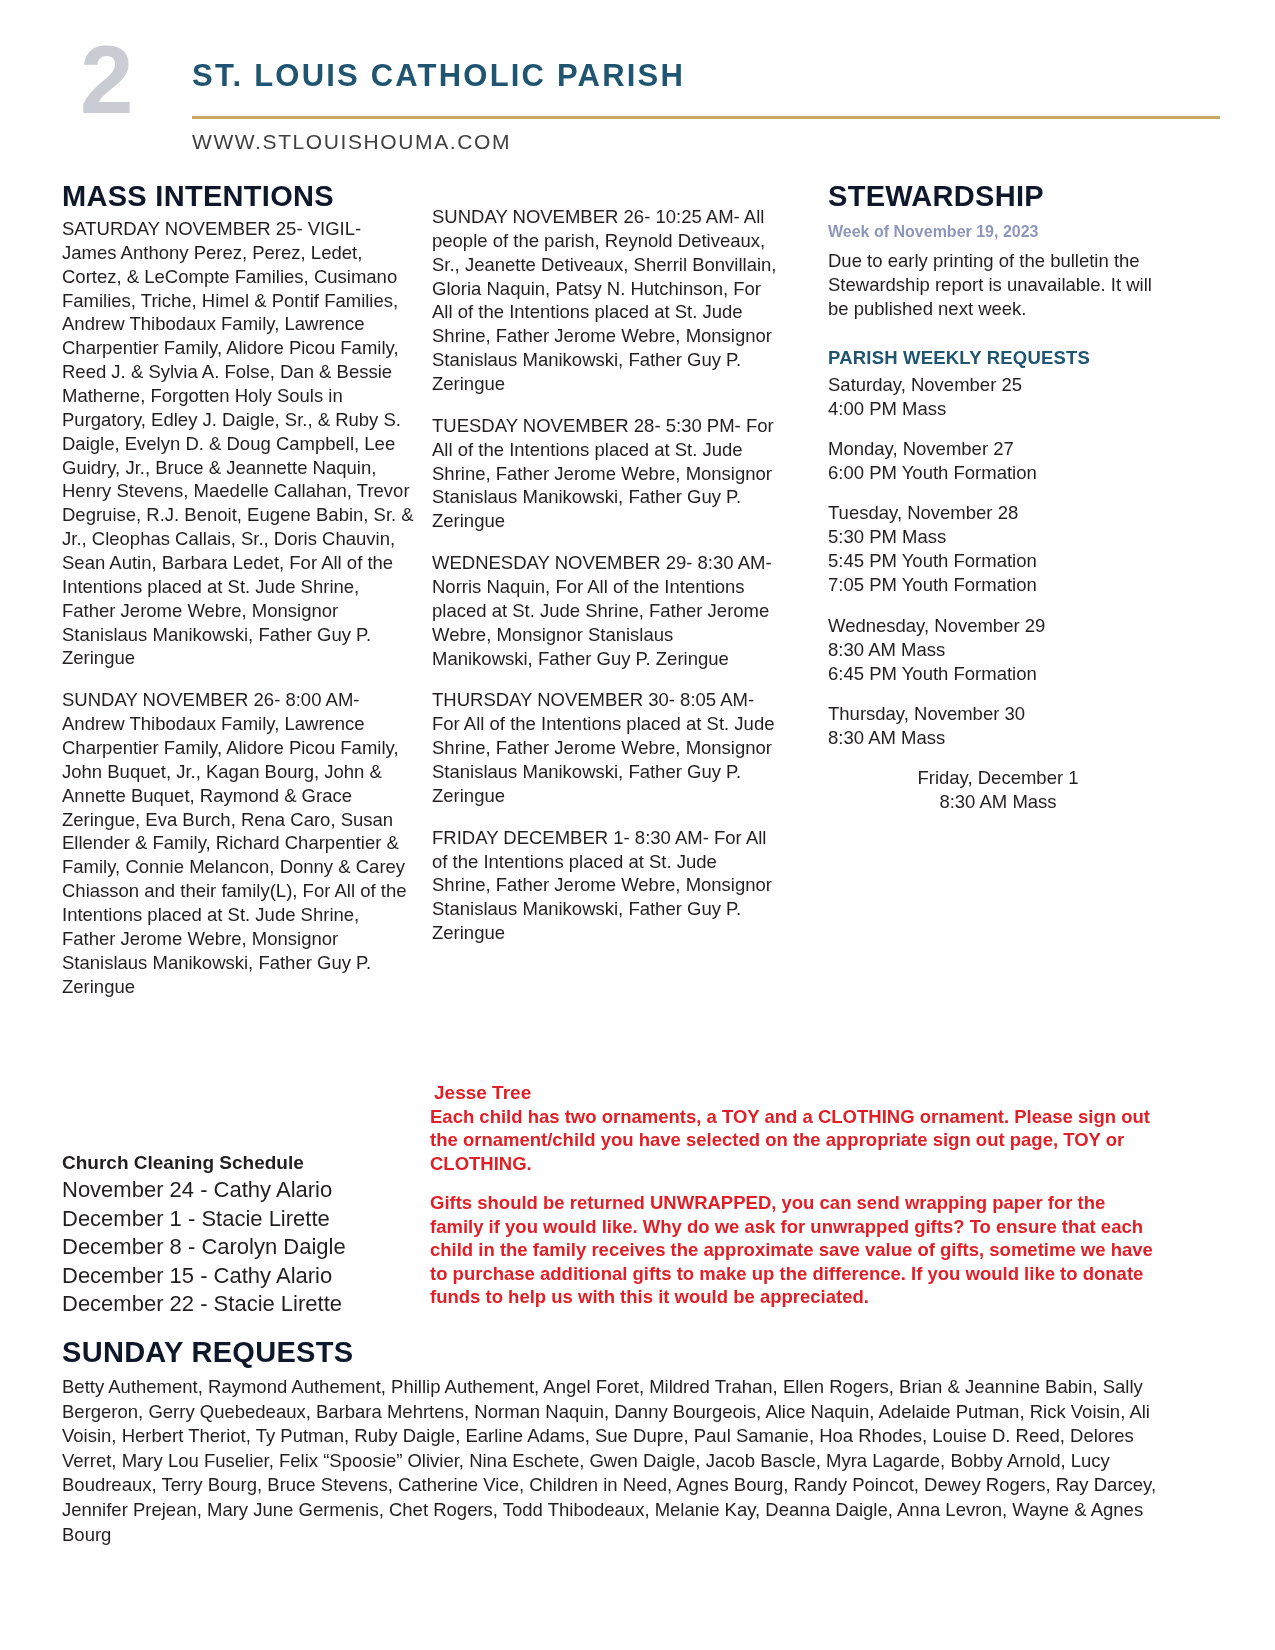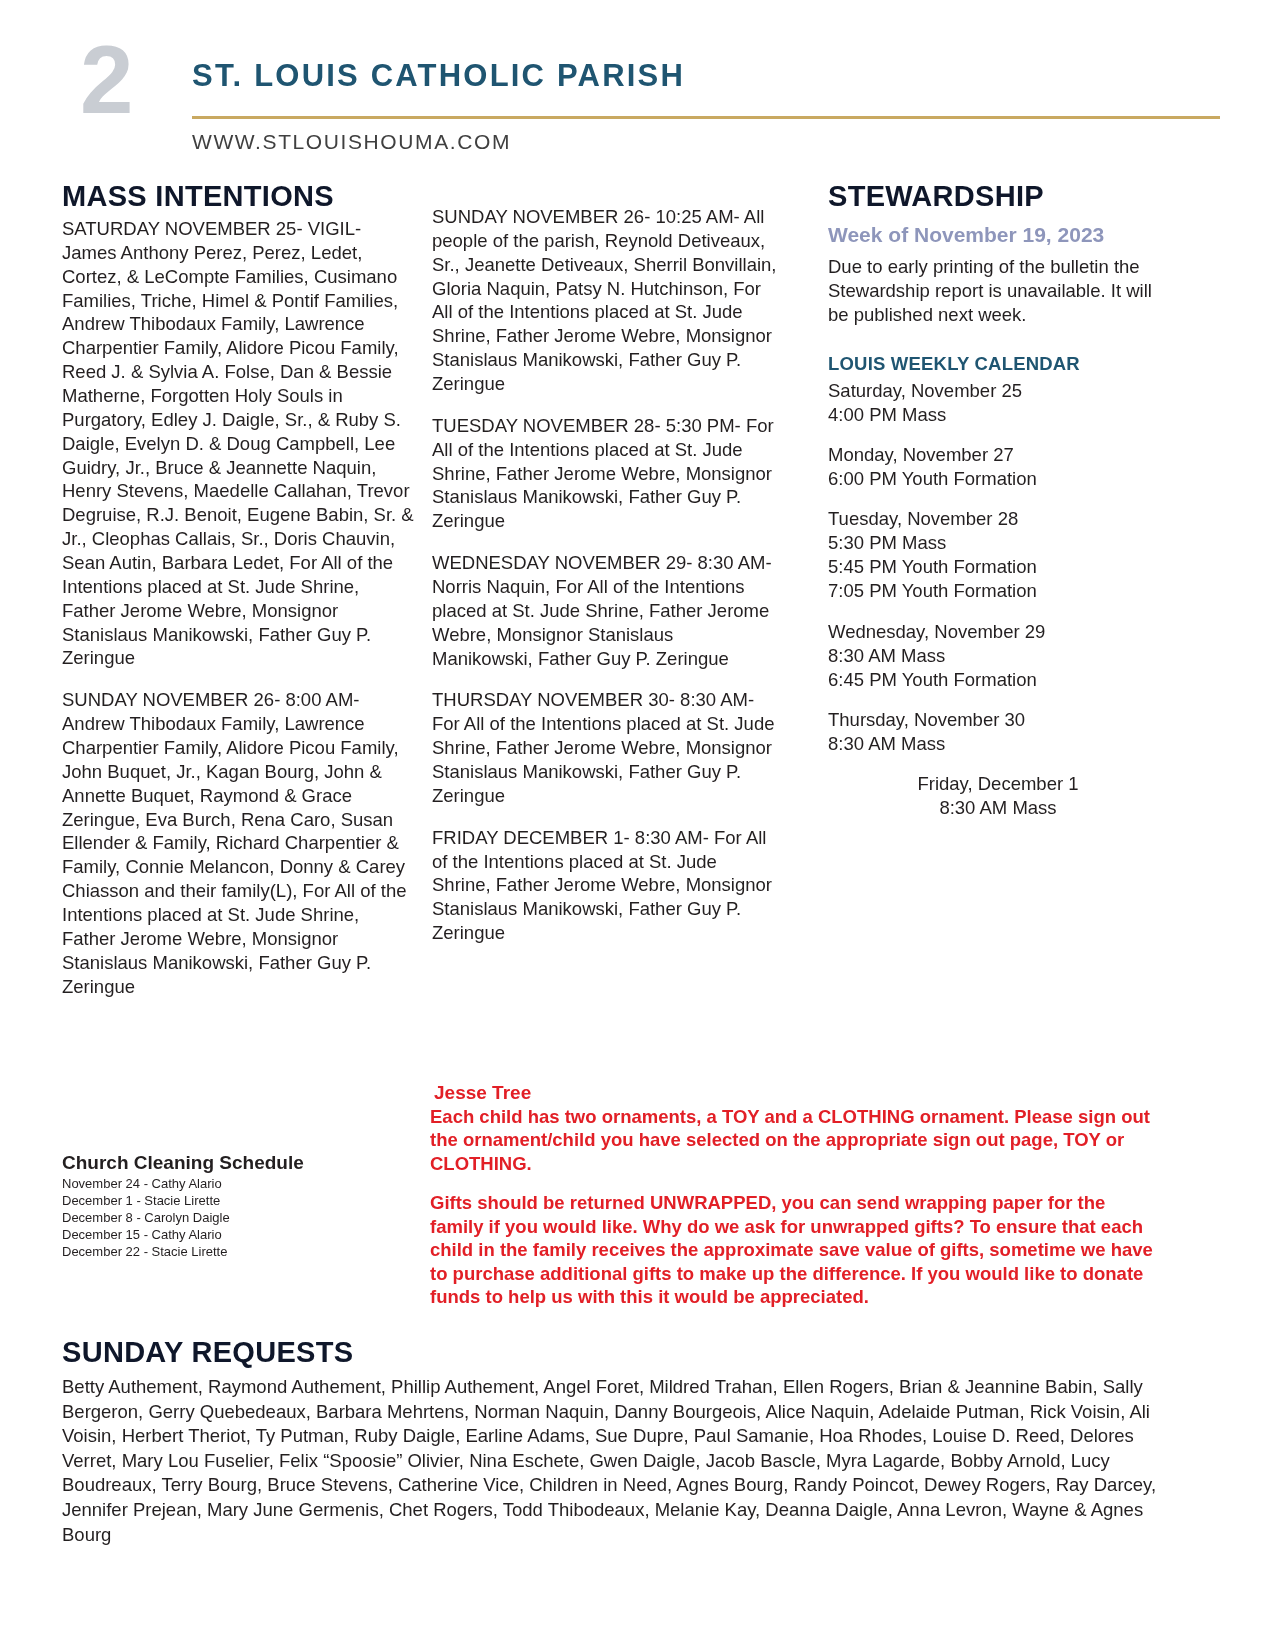--- a/index.html
+++ b/index.html
@@ -91,21 +91,21 @@
     color: #231f20;
     margin: 0;
   }
   .para {
     margin: 0 0 18px 0;
   }
   .para:last-child { margin-bottom: 0; }
 
   
   .stew-week {
-    font-size: 21px;
+    font-size: 16px;
     font-weight: bold;
     color: #8e96bb;
     margin: 10px 0 8px 0;
   }
   .stew-body {
     font-size: 18.5px;
     line-height: 1.3;
     margin: 0 0 26px 0;
   }
   .cal-heading {
@@ -129,21 +129,21 @@
     left: 62px;
     top: 1152px;
     width: 350px;
   }
   .cleaning-title {
     font-size: 19px;
     font-weight: bold;
     margin: 0 0 2px 0;
   }
   .cleaning-list {
-    font-size: 13px;
+    font-size: 22px;
     line-height: 1.3;
     white-space: pre-line;
   }
 
   
   .jesse {
     position: absolute;
     left: 430px;
     top: 1082px;
     width: 730px;
@@ -190,29 +190,29 @@
   <div class="col col-1">
     <h2 class="sec-heading">MASS INTENTIONS</h2>
     <p class="body-text para"> SATURDAY NOVEMBER 25- VIGIL- James Anthony Perez, Perez, Ledet, Cortez, &amp; LeCompte Families, Cusimano Families, Triche, Himel &amp; Pontif Families, Andrew Thibodaux Family, Lawrence Charpentier Family, Alidore Picou Family, Reed J. &amp; Sylvia A. Folse, Dan &amp; Bessie Matherne, Forgotten Holy Souls in Purgatory, Edley J. Daigle, Sr., &amp; Ruby S. Daigle, Evelyn D. &amp; Doug Campbell, Lee Guidry, Jr., Bruce &amp; Jeannette Naquin, Henry Stevens, Maedelle Callahan, Trevor Degruise, R.J. Benoit, Eugene Babin, Sr. &amp; Jr., Cleophas Callais, Sr., Doris Chauvin, Sean Autin, Barbara Ledet, For All of the Intentions placed at St. Jude Shrine, Father Jerome Webre, Monsignor Stanislaus Manikowski, Father Guy P. Zeringue</p>
     <p class="body-text para"> SUNDAY NOVEMBER 26- 8:00 AM- Andrew Thibodaux Family, Lawrence Charpentier Family, Alidore Picou Family, John Buquet, Jr., Kagan Bourg, John &amp; Annette Buquet, Raymond &amp; Grace Zeringue, Eva Burch, Rena Caro, Susan Ellender &amp; Family, Richard Charpentier &amp; Family, Connie Melancon, Donny &amp; Carey Chiasson and their family(L), For All of the Intentions placed at St. Jude Shrine, Father Jerome Webre, Monsignor Stanislaus Manikowski, Father Guy P. Zeringue</p>
   </div>
 
   <div class="col col-2">
     <p class="body-text para"> SUNDAY NOVEMBER 26- 10:25 AM- All people of the parish, Reynold Detiveaux, Sr., Jeanette Detiveaux, Sherril Bonvillain, Gloria Naquin, Patsy N. Hutchinson, For All of the Intentions placed at St. Jude Shrine, Father Jerome Webre, Monsignor Stanislaus Manikowski, Father Guy P. Zeringue</p>
     <p class="body-text para"> TUESDAY NOVEMBER 28- 5:30 PM- For All of the Intentions placed at St. Jude Shrine, Father Jerome Webre, Monsignor Stanislaus Manikowski, Father Guy P. Zeringue</p>
     <p class="body-text para">WEDNESDAY NOVEMBER 29- 8:30 AM- Norris Naquin, For All of the Intentions placed at St. Jude Shrine, Father Jerome Webre, Monsignor Stanislaus Manikowski, Father Guy P. Zeringue</p>
-    <p class="body-text para">THURSDAY NOVEMBER 30- 8:30 AM- For All of the Intentions placed at St. Jude Shrine, Father Jerome Webre, Monsignor Stanislaus Manikowski, Father Guy P. Zeringue</p>
+    <p class="body-text para">THURSDAY NOVEMBER 30- 8:05 AM- For All of the Intentions placed at St. Jude Shrine, Father Jerome Webre, Monsignor Stanislaus Manikowski, Father Guy P. Zeringue</p>
     <p class="body-text para">FRIDAY DECEMBER 1- 8:30 AM- For All of the Intentions placed at St. Jude Shrine, Father Jerome Webre, Monsignor Stanislaus Manikowski, Father Guy P. Zeringue</p>
   </div>
 
   <div class="col col-3">
     <h2 class="sec-heading">STEWARDSHIP</h2>
     <div class="stew-week">Week of November 19, 2023</div>
     <p class="stew-body">Due to early printing of the bulletin the Stewardship report is unavailable.  It will be published next week.</p>
-    <div class="cal-heading">LOUIS WEEKLY CALENDAR</div>
+    <div class="cal-heading">PARISH WEEKLY REQUESTS</div>
     <div class="cal-block">Saturday, November 25
 4:00 PM Mass</div>
     <div class="cal-block">Monday, November 27
 6:00 PM Youth Formation</div>
     <div class="cal-block">Tuesday, November 28
 5:30 PM Mass
 5:45 PM Youth Formation
 7:05 PM Youth Formation</div>
     <div class="cal-block">Wednesday, November 29
 8:30 AM Mass

